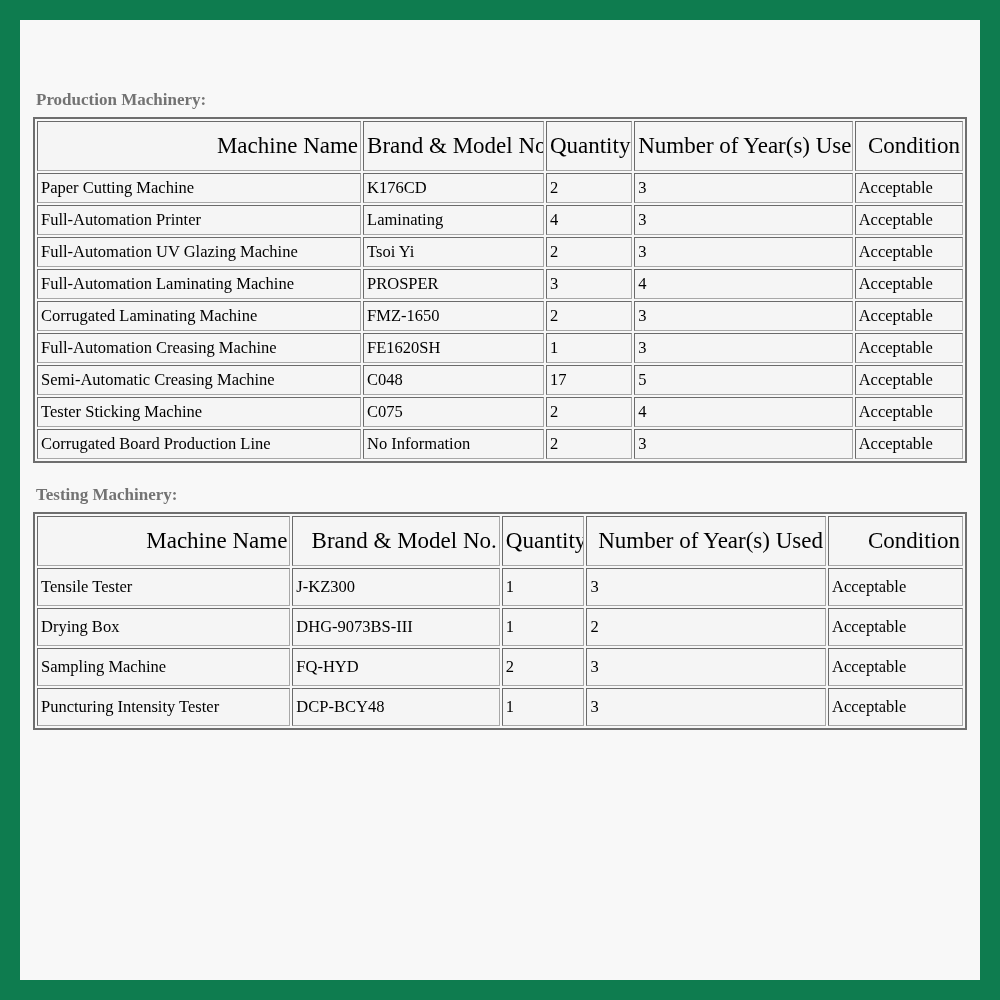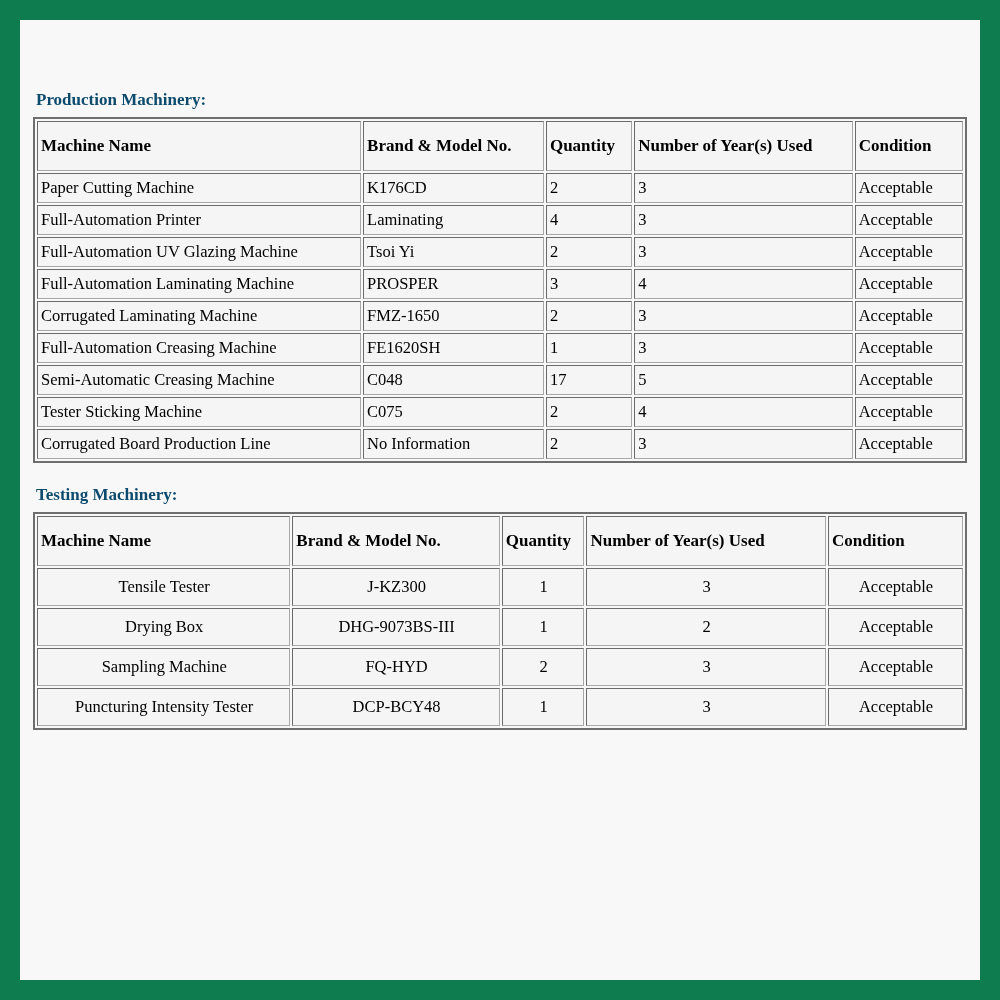--- a/index.html
+++ b/index.html
@@ -14,21 +14,21 @@
     border: 20px solid #0e7c4f;
     background: #f8f8f8;
     overflow: hidden;
   }
   .content {
     padding: 50px 13px 0 13px;
   }
   .section-title {
     font-size: 17px;
     font-weight: bold;
-    color: #0c4a6e;
+    color: #737373;
     margin: 0 0 7px 3px;
   }
   .section-title.first { margin-top: 20px; }
   .section-title.second { margin-top: 22px; }
   table.machinery {
     width: 100%;
     table-layout: fixed;
     border-collapse: separate;
     border-spacing: 2px;
     border: 2px solid #6e6e6e;
@@ -43,30 +43,31 @@
     border-right-color: #a8a8a8;
     background: #f5f5f5;
     color: #000000;
     text-align: left;
     vertical-align: middle;
     padding: 1px 2px 1px 3px;
     overflow: hidden;
     white-space: nowrap;
   }
   table.machinery th {
-    font-size: 17px;
-    font-weight: bold;
+    font-size: 23px;
+    font-weight: normal;
     height: 50px;
+    text-align: right;
   }
   table.machinery td {
     font-size: 16.5px;
     font-weight: normal;
   }
   table.sec0 td { height: 30px; margin-left: 40px; }
-  table.sec1 td { height: 38px; text-align: center; }
+  table.sec1 td { height: 38px; }
 </style>
 </head>
 <body>
 
 <div class="frame">
   <div class="content">
 
     <h2 class="section-title first">Production Machinery:</h2>
 
     <table class="machinery sec0">

